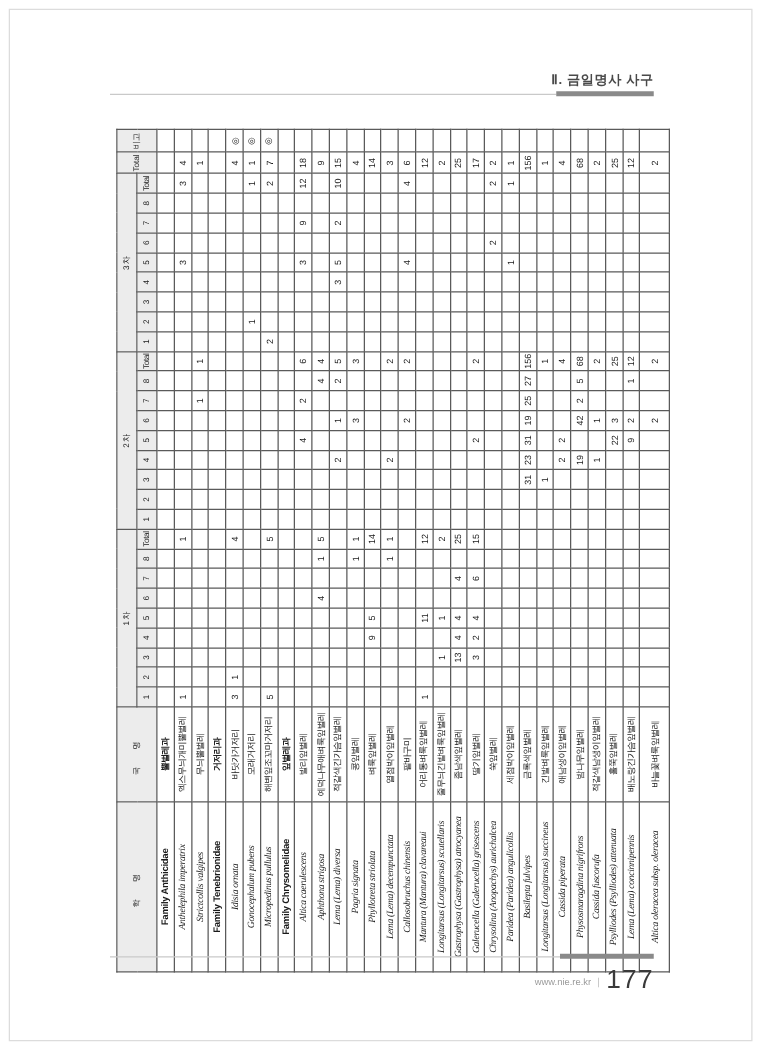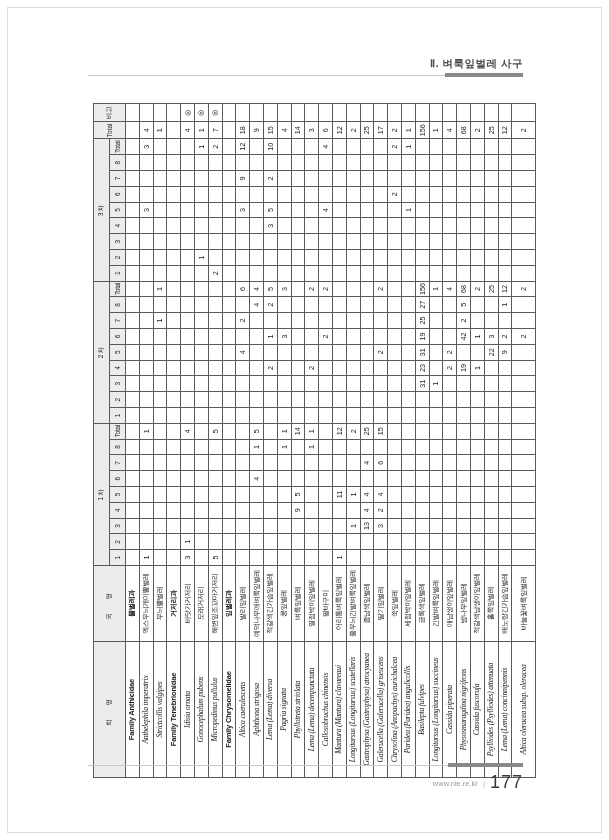--- a/index.html
+++ b/index.html
@@ -14,21 +14,21 @@
   .hdr-rule-light{position:absolute;top:75px;left:88px;width:357px;height:1px;background:#c9c9c9;}
   .hdr-rule-dark{position:absolute;top:73px;left:445px;width:78px;height:4px;background:#8a8a8a;}
 
   
   .ftr-rule-light{position:absolute;top:765px;left:88px;width:360px;height:1px;background:#c9c9c9;}
   .ftr-rule-dark{position:absolute;top:763px;left:448px;width:75px;height:4px;background:#8a8a8a;}
   .doc-footer{position:absolute;top:772px;left:88px;width:435px;text-align:right;
         color:#999;}
   .doc-footer .url{font-size:7.5px;color:#9a9a9a;vertical-align:2px;}
   .doc-footer .sep{font-size:8px;color:#c0c0c0;margin:0 5px;vertical-align:2px;}
-  .doc-footer .pageno{font-size:18px;color:#3a3a3a;letter-spacing:1px;}
+  .doc-footer .pageno{font-size:21px;color:#3a3a3a;letter-spacing:1px;}
 
   
   .table-wrap{position:absolute;left:93px;top:103px;width:443px;height:675px;}
   .table-rot{width:675px;height:443px;transform:translateY(675px) rotate(-90deg);
         transform-origin:0 0;}
   table.survey{border-collapse:collapse;table-layout:fixed;width:674px;}
   table.survey col.c-sci{width:136px;} table.survey col.c-kor{width:76px;}
   table.survey col.c-n{width:15.8px;} table.survey col.c-tot{width:17px;}
   table.survey col.c-note{width:18px;}
   table.survey th,table.survey td{border:1px solid #5a5a5a;padding:0;margin:0;
@@ -50,21 +50,21 @@
   td.num{font-size:7.2px;}
   td.tot{font-size:7.2px;}
   td.note{font-size:7px;color:#333;}
 </style>
 </head>
 <body>
 
 <div class="page">
 
   <div class="doc-header">
-    <span>Ⅱ. 벼룩잎벌레 사구</span>
+    <span>Ⅱ. 금일명사 사구</span>
   </div>
   <div class="hdr-rule-light"></div>
   <div class="hdr-rule-dark"></div>
 
   <div class="table-wrap">
     <div class="table-rot">
       <table class="survey">
         <colgroup>
           <col class="c-sci">
             <col class="c-kor">

